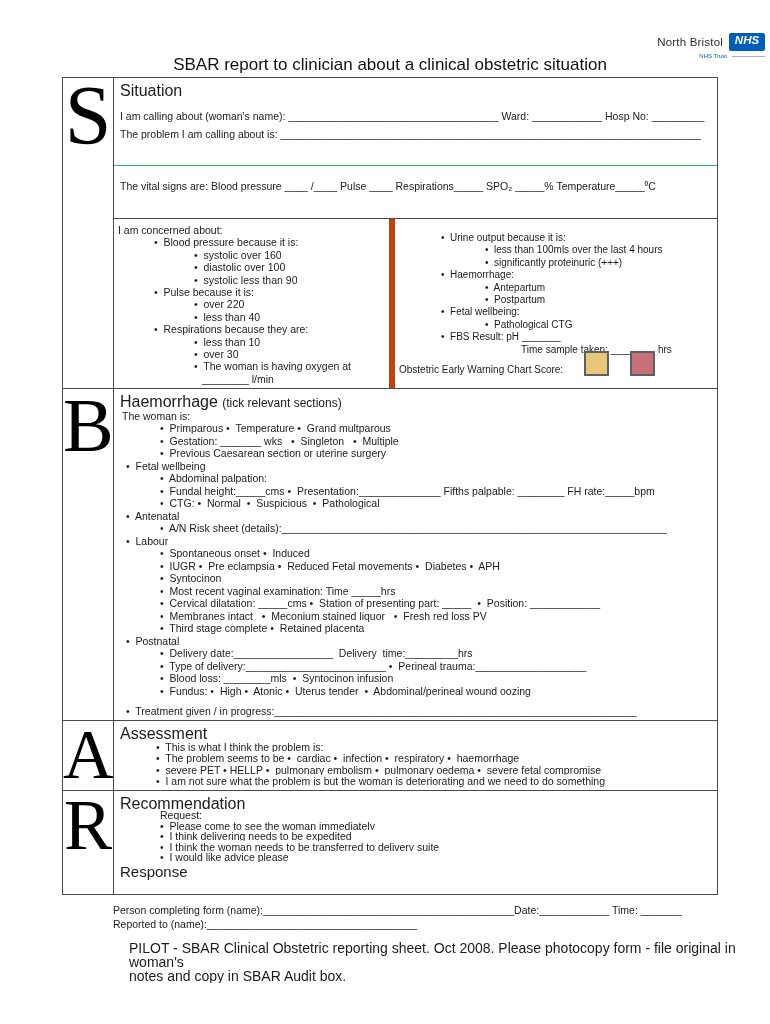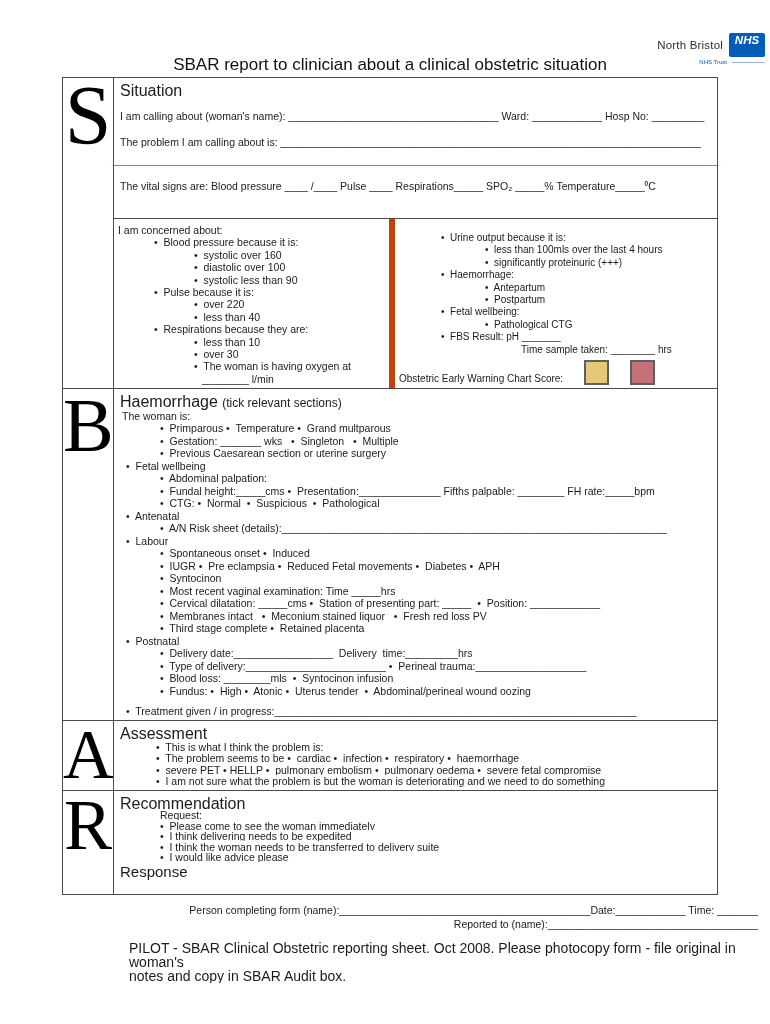--- a/index.html
+++ b/index.html
@@ -5,21 +5,21 @@
   * { margin:0; padding:0; box-sizing:border-box; }
   html,body { width:770px; height:1024px; background:#ffffff; }
   body { font-family:"Liberation Sans", sans-serif; color:#1b1b1b; position:relative; overflow:hidden; }
 
   .page { position:absolute; inset:0; }
 
   
   .logo { position:absolute; top:33px; right:5px; text-align:right; }
   .logo-row { display:flex; align-items:center; gap:6px; justify-content:flex-end; }
   .logo-org { font-size:11.5px; color:#2e2e2e; letter-spacing:0.2px; }
-  .nhs-box { width:36px; height:24px; color:#fff; font-style:italic; font-weight:bold;
+  .nhs-box { width:36px; height:18px; color:#fff; font-style:italic; font-weight:bold;
              font-size:11.5px; text-align:center; line-height:15px; border-radius:2px; }
   .logo-sub { display:flex; align-items:center; justify-content:flex-end; gap:5px; margin-top:2px; }
   .logo-trust { font-size:6px; color:#005EB8; }
   .logo-line { width:33px; height:1px; background:#9fb3cf; }
 
   .title { position:absolute; top:55px; left:62px; width:656px; text-align:center;
            font-size:17px; color:#111; }
 
   
   .form-table { position:absolute; left:62px; top:77px; width:656px; border:1px solid #4a4a4a; background:#fff; }
@@ -37,48 +37,48 @@
   .content-cell { flex:1; min-width:0; display:flex; flex-direction:column; }
 
   .ln { white-space:pre-wrap; overflow:hidden; }
   .body-txt { font-size:10.5px; line-height:13.4px; }
 
   
   .sub1 { height:88px; border-bottom:1px solid #22c55e; padding:3px 6px; }
   .h16 { font-size:16px; line-height:19px; }
   .note { font-size:12px; }
   .sub1 .ln1 { margin-top:10px; }
-  .sub1 .ln2 { margin-top:13px; }
+  .sub1 .ln2 { margin-top:5px; }
   .sub2 { height:53px; border-bottom:1px solid #4a4a4a; padding:4px 6px; }
   .sub2 .ln2 { margin-top:10px; }
   .sub3 { flex:1; display:flex; min-height:0; }
   .col-left  { width:281px; border-right:6px solid #c2410c; padding:5px 4px 0 4px; }
   .col-left .ln { line-height:12.4px; font-size:10.5px; }
   .col-right { flex:1; padding:13px 4px 0 4px; position:relative; }
   .col-right .ln { line-height:12.4px; font-size:10px; }
   .sa { padding-left:36px; } .sb { padding-left:76px; } .sc { padding-left:84px; }
   .ra { padding-left:42px; } .rb { padding-left:86px; } .rc { padding-left:122px; }
 
-  .score-row { position:absolute; left:4px; right:8px; bottom:3px; display:flex; align-items:flex-end; }
+  .score-row { position:absolute; left:4px; right:8px; bottom:12px; display:flex; align-items:flex-end; }
   .score-label { font-size:10.5px; line-height:13px; }
   .score-box { width:25px; height:25px; border:2px solid #5f5f5f; margin-left:21px; }
 
   
   .pad-box { padding:3px 6px; }
   .i0 { padding-left:2px; } .i1 { padding-left:6px; } .i2 { padding-left:40px; }
   .ia { padding-left:36px; }
   .spacer { height:8px; }
   .row-a .body-txt { line-height:13px; }
   .row-r .req  { padding-left:40px; }
   .row-r .ib   { padding-left:40px; }
   .response-ln { font-size:15px; line-height:18px; margin-top:1px; }
 
   
   .footer { position:absolute; left:113px; top:903px; width:645px; }
-  .footer .ln { font-size:10.5px; line-height:14px;text-align:right; }
+  .footer .ln { font-size:10.5px; line-height:14px; }
   .pilot { position:absolute; left:113px; top:941px; width:640px; }
   .pilot .ln { font-size:14px; line-height:14px;margin-left:16px; }
 </style>
 </head>
 <body>
 
 <div class="page">
 
   <div class="logo">
     <div class="logo-row">

